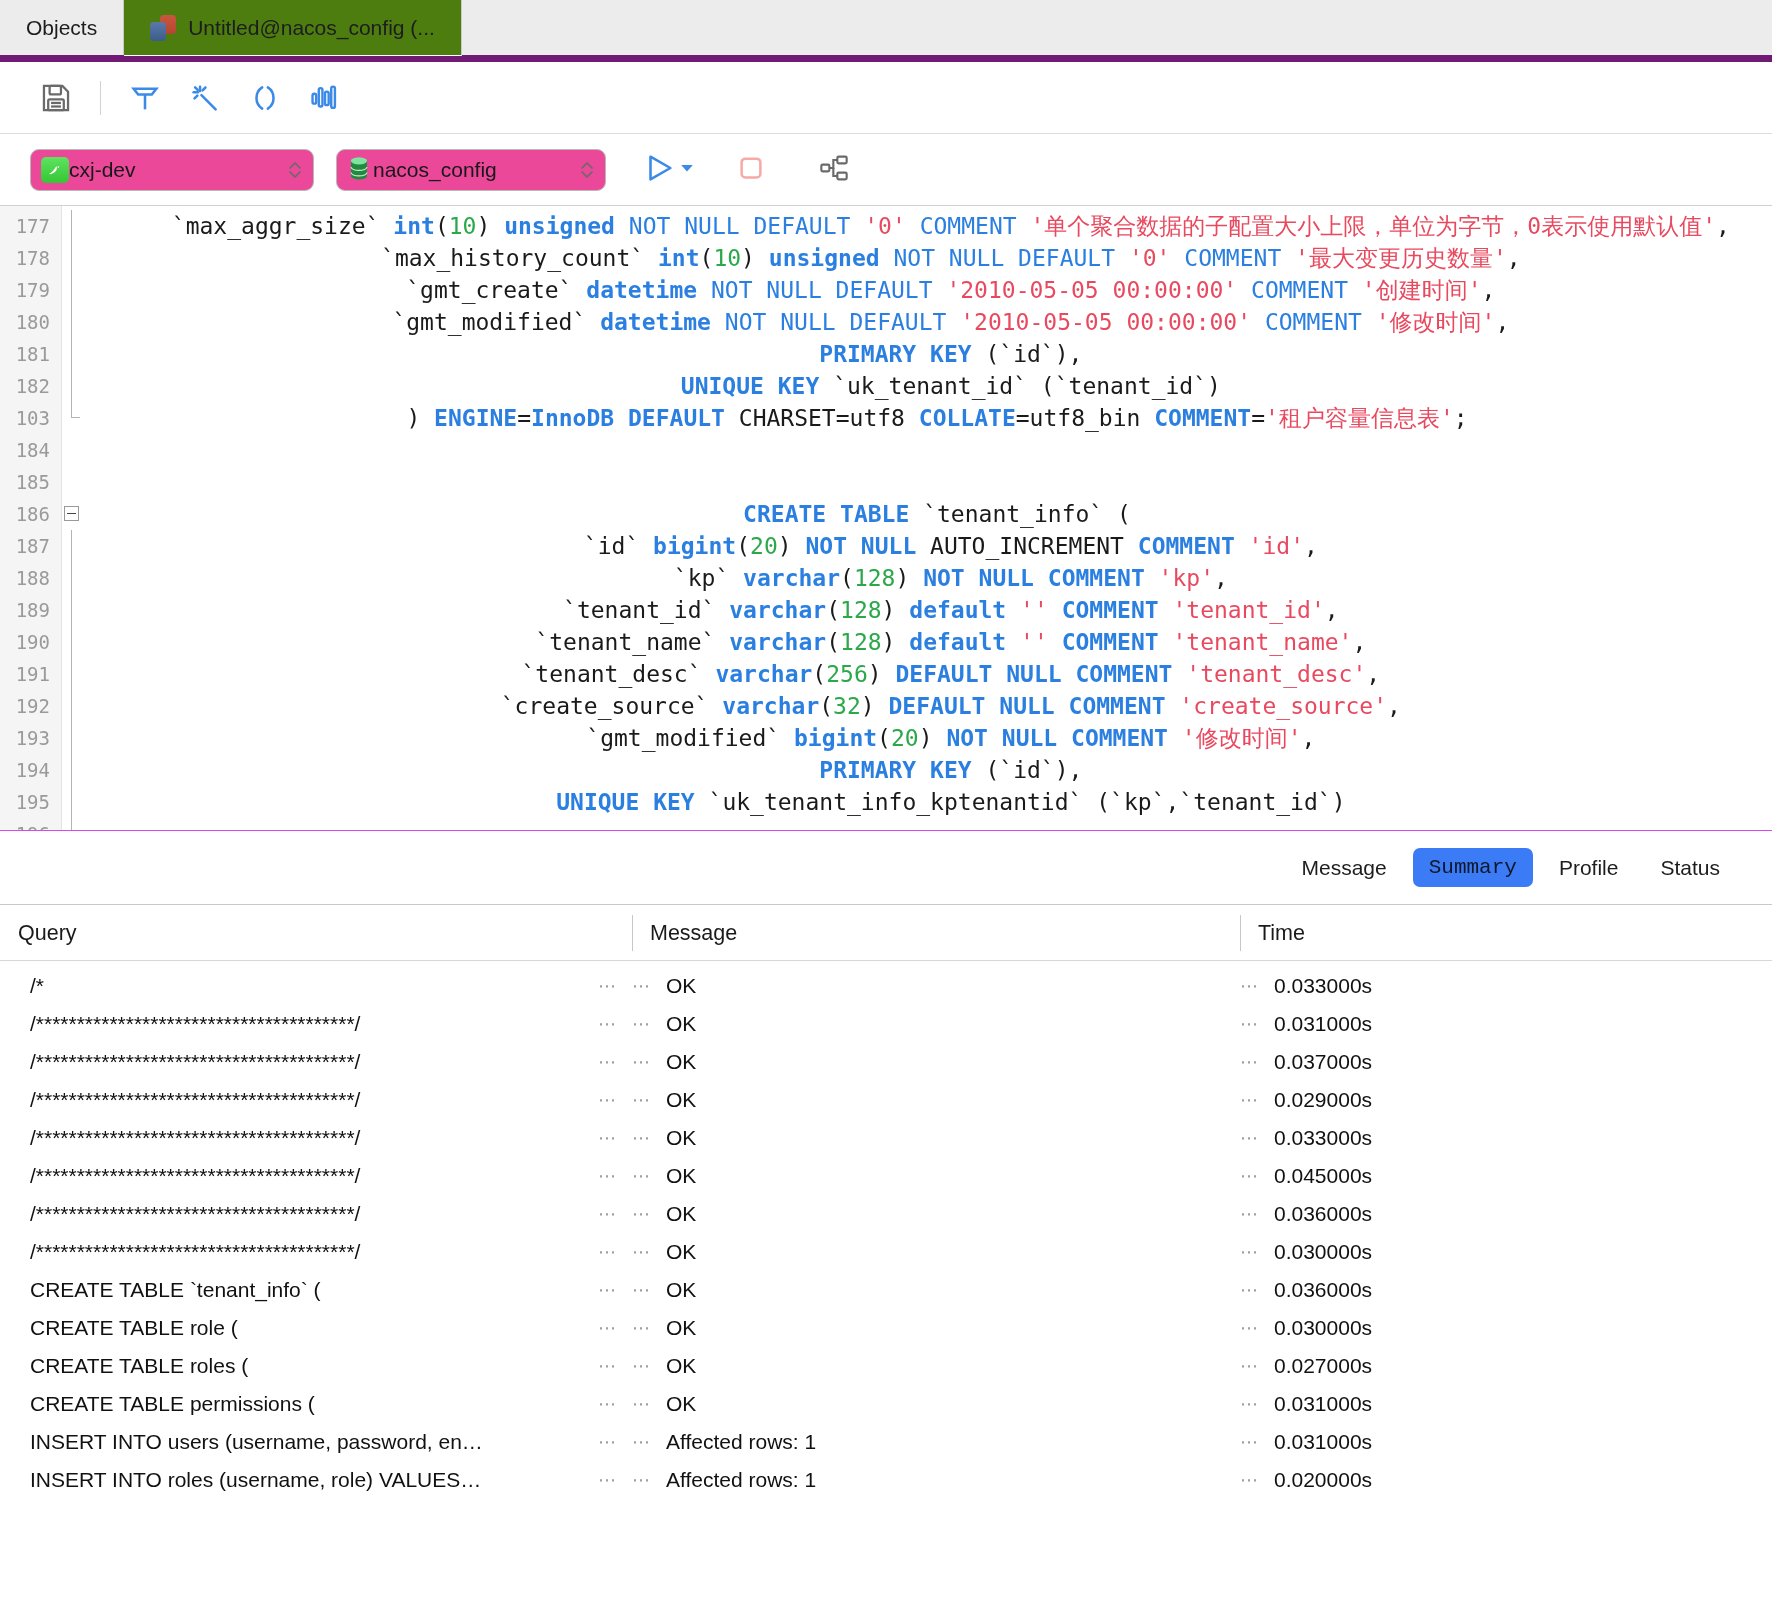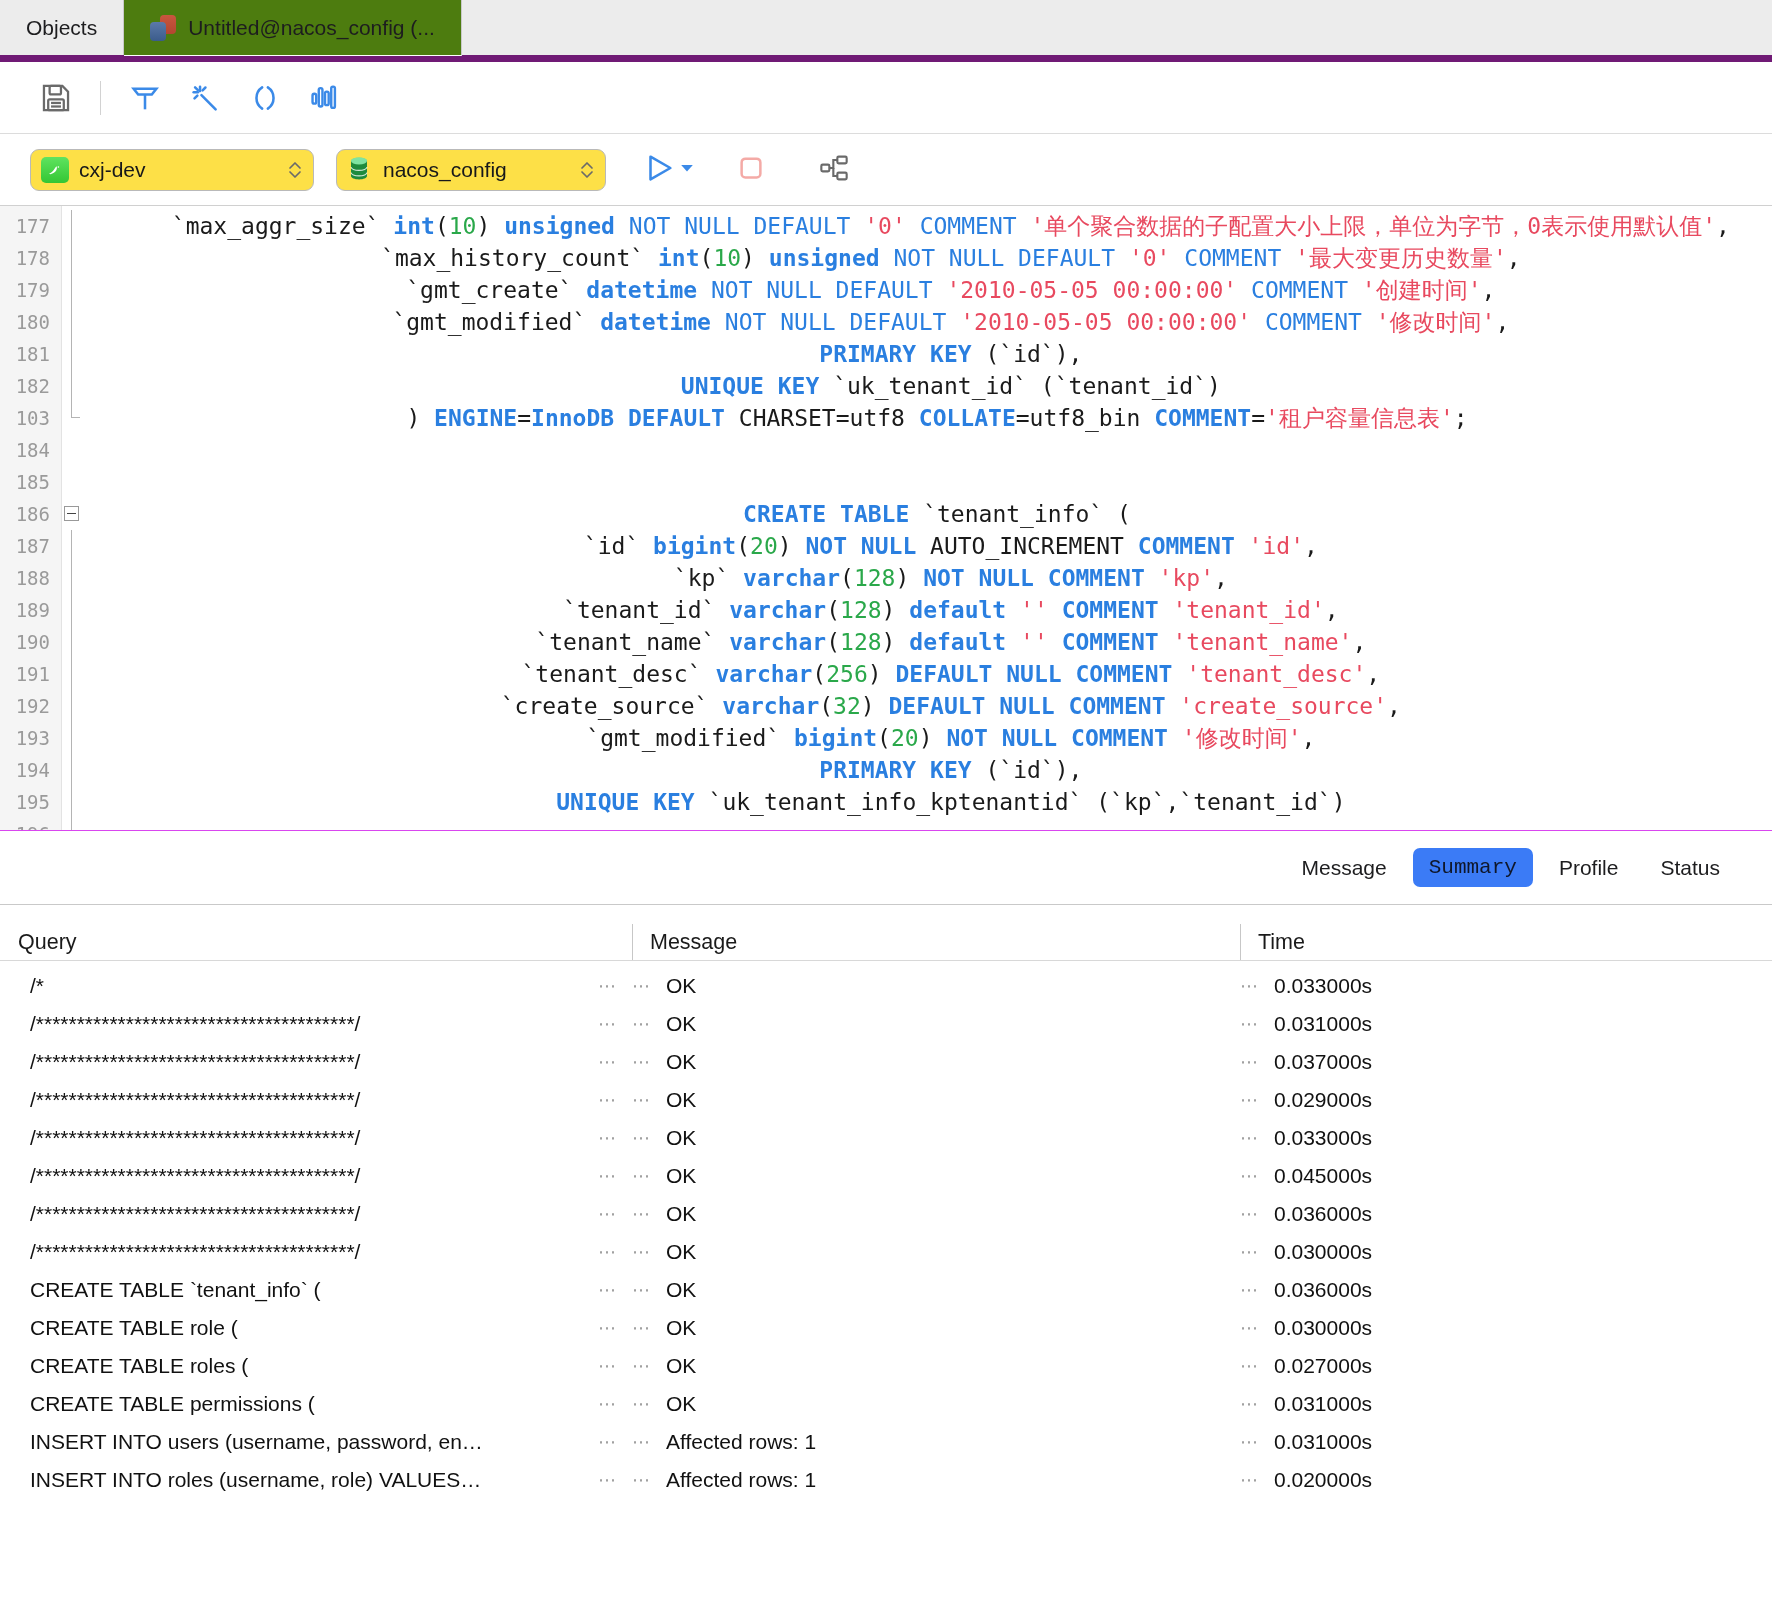--- a/index.html
+++ b/index.html
@@ -73,24 +73,23 @@
     border-bottom: 1px solid #d0d0d0;
     display: flex; align-items: center;
     padding-left: 30px;
     gap: 22px;
     flex: 0 0 72px;
   }
   .combo {
     height: 42px;
     border: 1px solid #b9b9b9;
     border-radius: 9px;
-    background: #fde047;
+    background: #ec4899;
     display: flex; align-items: center;
     padding: 0 8px 0 10px;
-    gap: 10px;
     min-width: 200px;
   }
   .combo.conn { width: 284px; }
   .combo.db   { width: 270px; }
   .combo .label { font-size: 21px; color: #17181a; flex: 1 1 auto; white-space: nowrap; overflow: hidden; }
   .stepper { width: 20px; height: 28px; flex: 0 0 20px; }
 
   .mysql-badge {
     width: 28px; height: 26px; border-radius: 5px;
     background: linear-gradient(180deg,#5fe35f 0%, #34c634 100%);
@@ -182,21 +181,21 @@
   .rtab {
     font-size: 21px; color: #1d1d1f;
     padding: 8px 16px; border-radius: 7px;
     white-space: nowrap;
   }
   .rtab.active { background: #3b7bf6; color: #0f172a; font-family: Liberation Mono, monospace; }
 
   
   .res-table { flex: 1 1 auto; background: #fff; overflow: hidden; display:flex; flex-direction:column; }
   .thead {
-    height: 56px; display: flex; align-items: flex-end;
+    height: 56px; display: flex; align-items: center;
     border-bottom: 1px solid #d8d8d8;
     background: #fff;
   }
   .th {
     font-size: 21.5px; color: #1a1a1a;
     padding-left: 18px;
     height: 36px; line-height: 36px;
     position: relative;
   }
   .th + .th::before {

